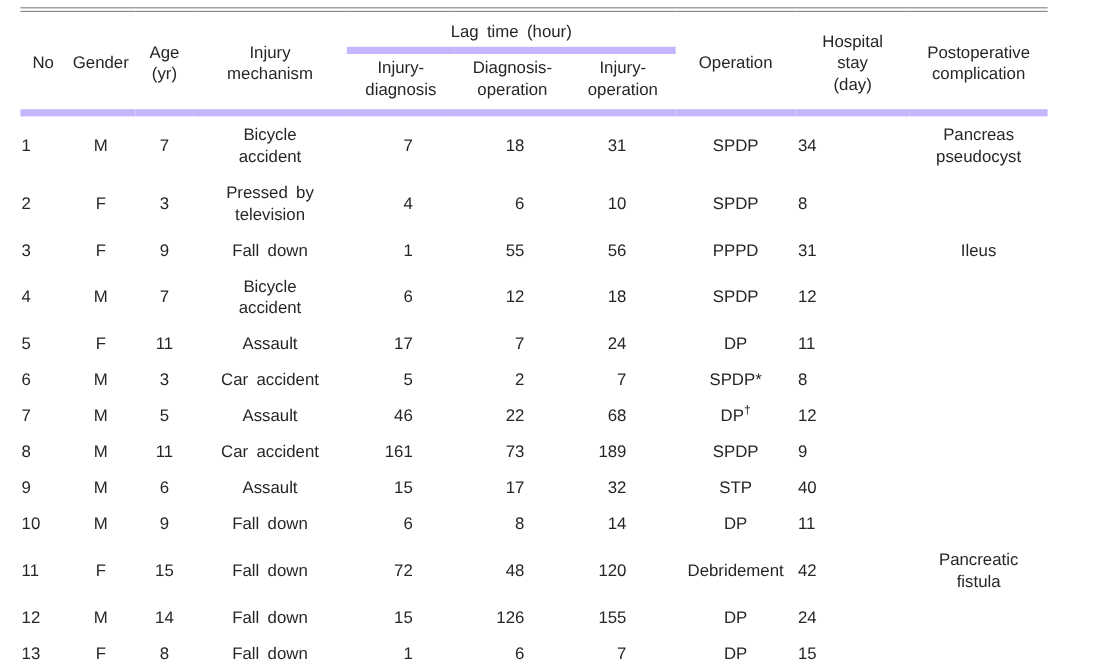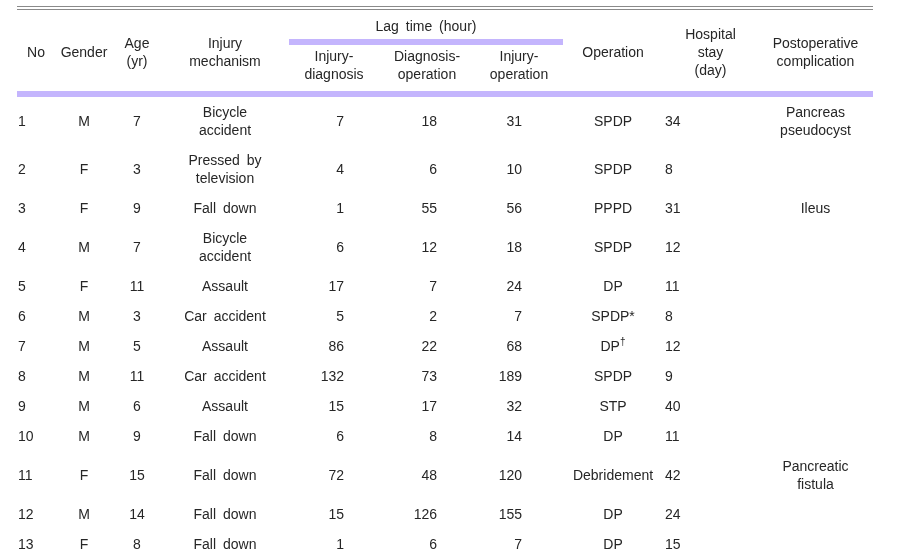--- a/index.html
+++ b/index.html
@@ -160,33 +160,33 @@
           <td class="c-lag_injury_operation">7</td>
           <td class="c-operation">SPDP*</td>
           <td class="c-hospital_stay">8</td>
           <td class="c-complication"></td>
         </tr>
         <tr>
           <td class="c-no">7</td>
           <td class="c-gender">M</td>
           <td class="c-age">5</td>
           <td class="c-mechanism">Assault</td>
-          <td class="c-lag_injury_diagnosis">86</td>
+          <td class="c-lag_injury_diagnosis">46</td>
           <td class="c-lag_diagnosis_operation">22</td>
           <td class="c-lag_injury_operation">68</td>
           <td class="c-operation">DP<sup class="op-sup">†</sup></td>
           <td class="c-hospital_stay">12</td>
           <td class="c-complication"></td>
         </tr>
         <tr>
           <td class="c-no">8</td>
           <td class="c-gender">M</td>
           <td class="c-age">11</td>
           <td class="c-mechanism">Car accident</td>
-          <td class="c-lag_injury_diagnosis">132</td>
+          <td class="c-lag_injury_diagnosis">161</td>
           <td class="c-lag_diagnosis_operation">73</td>
           <td class="c-lag_injury_operation">189</td>
           <td class="c-operation">SPDP</td>
           <td class="c-hospital_stay">9</td>
           <td class="c-complication"></td>
         </tr>
         <tr>
           <td class="c-no">9</td>
           <td class="c-gender">M</td>
           <td class="c-age">6</td>

